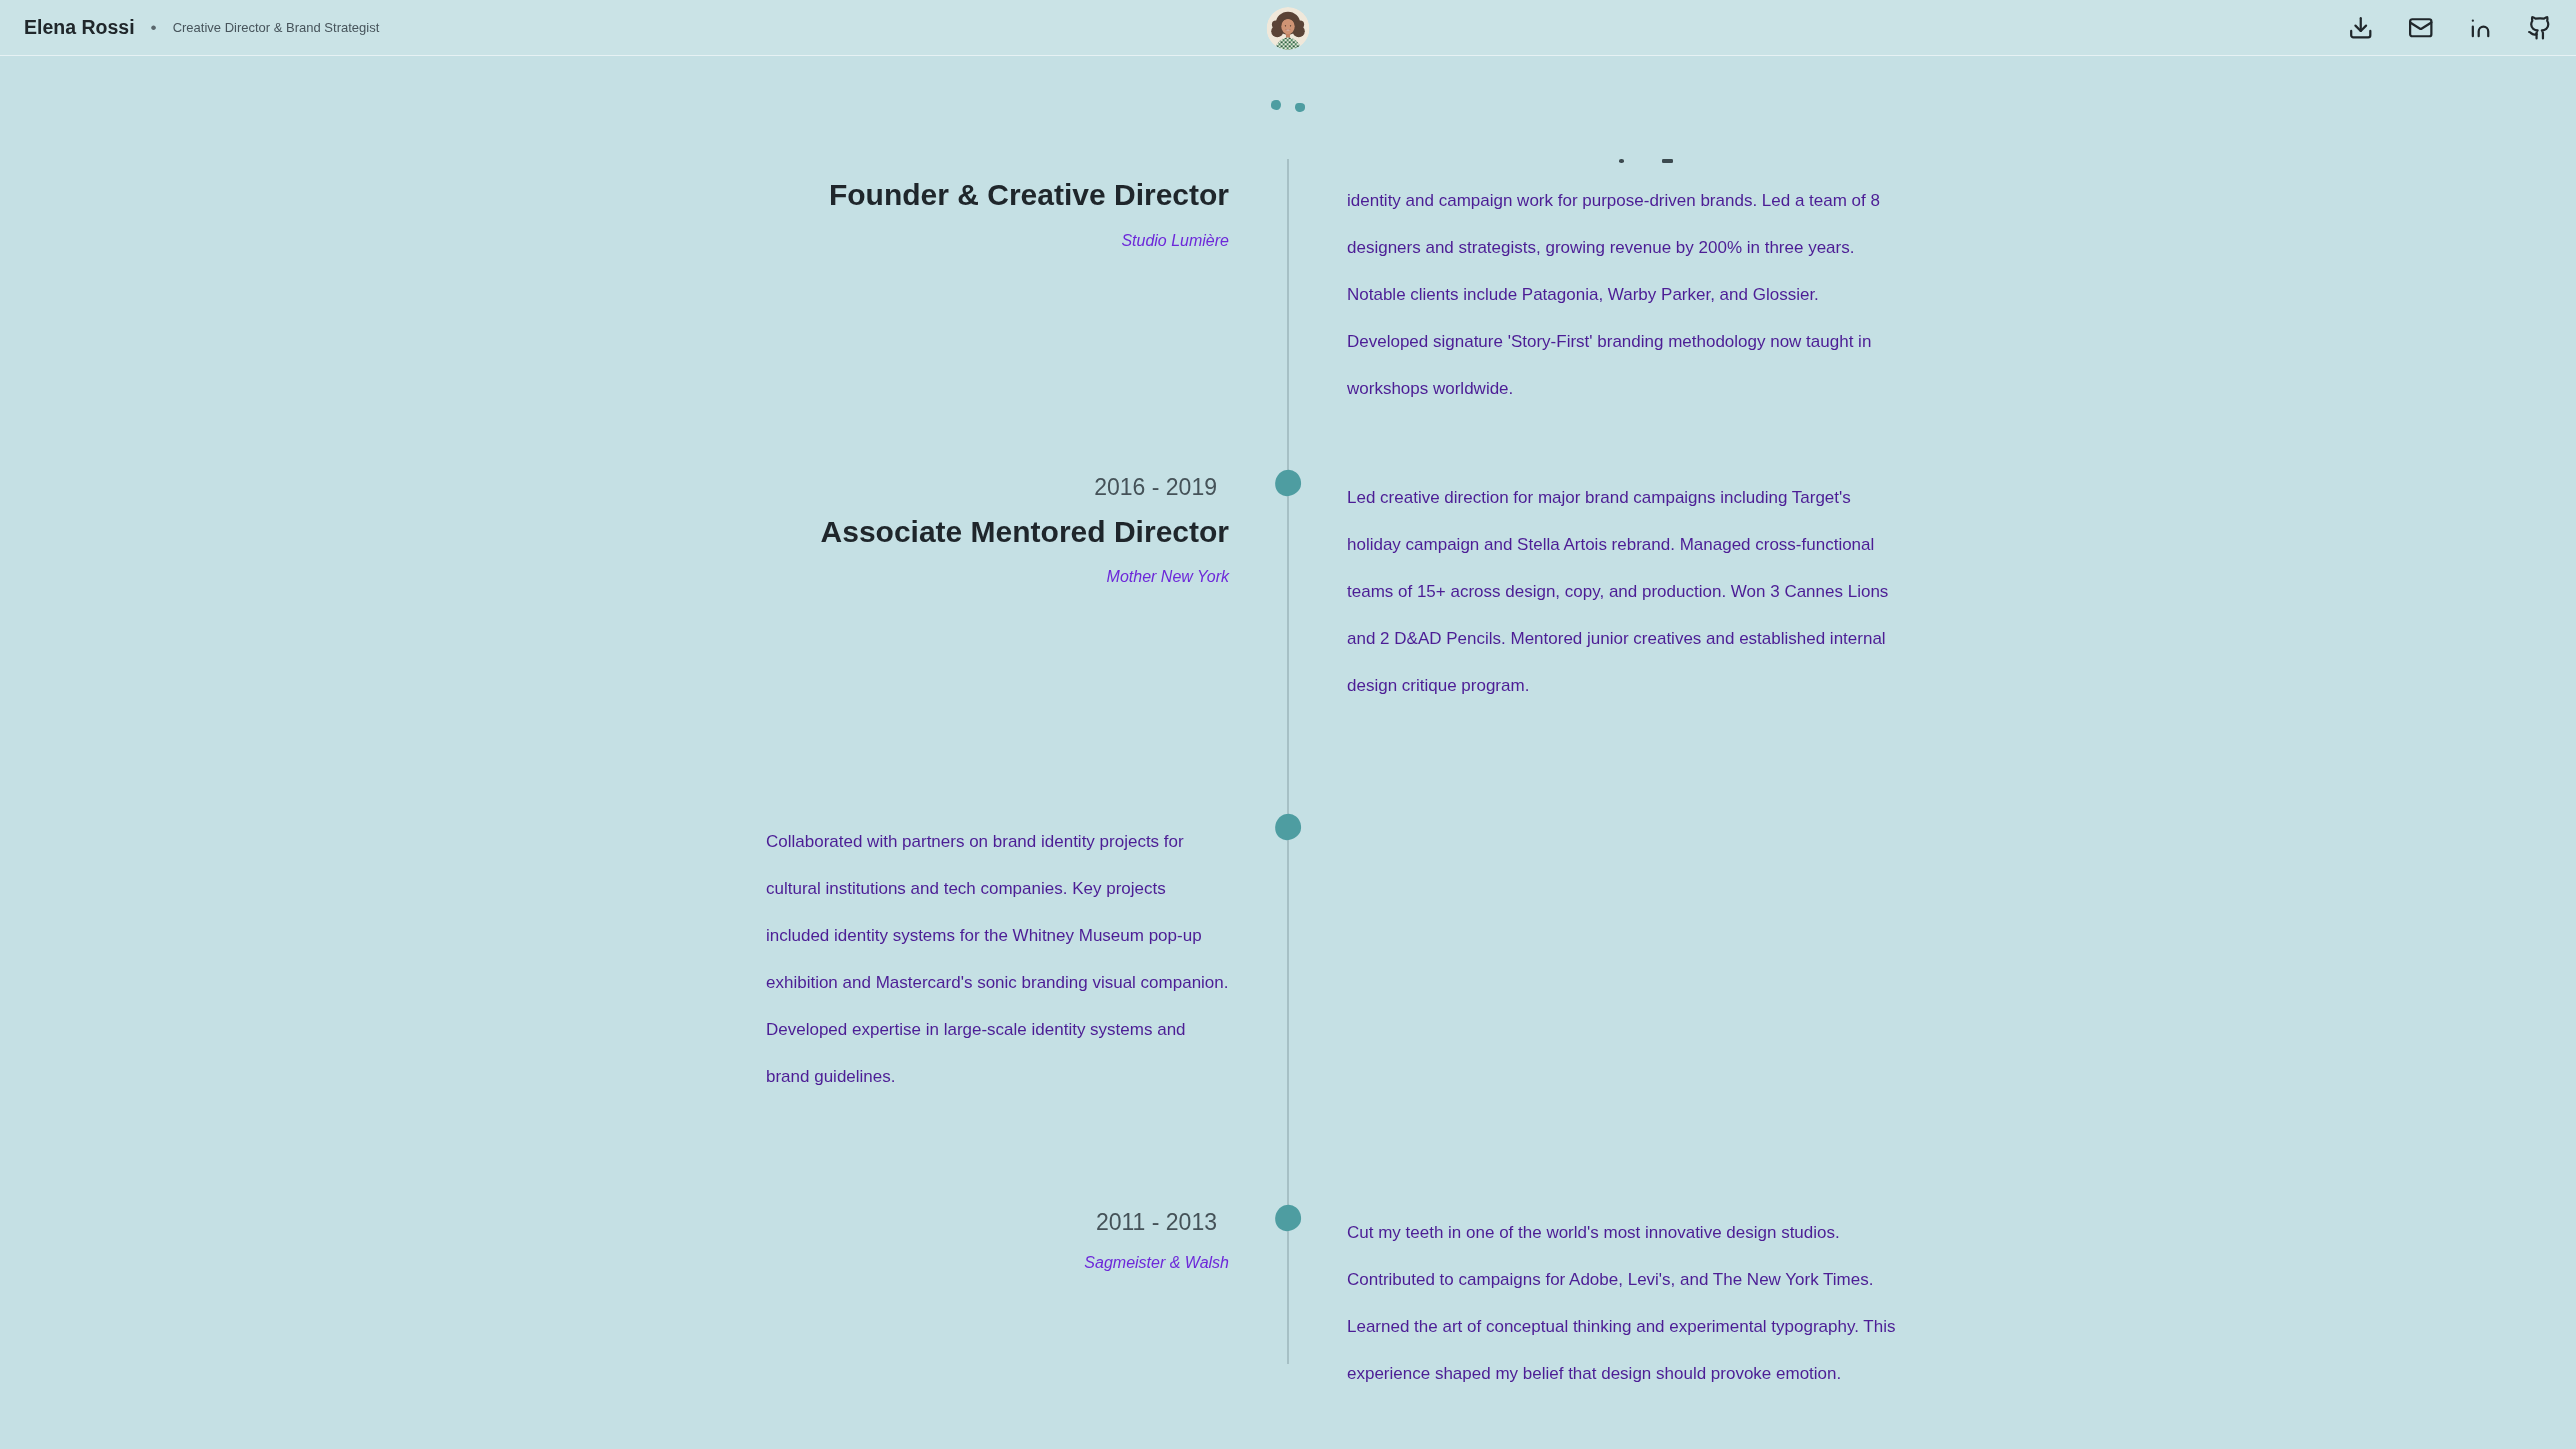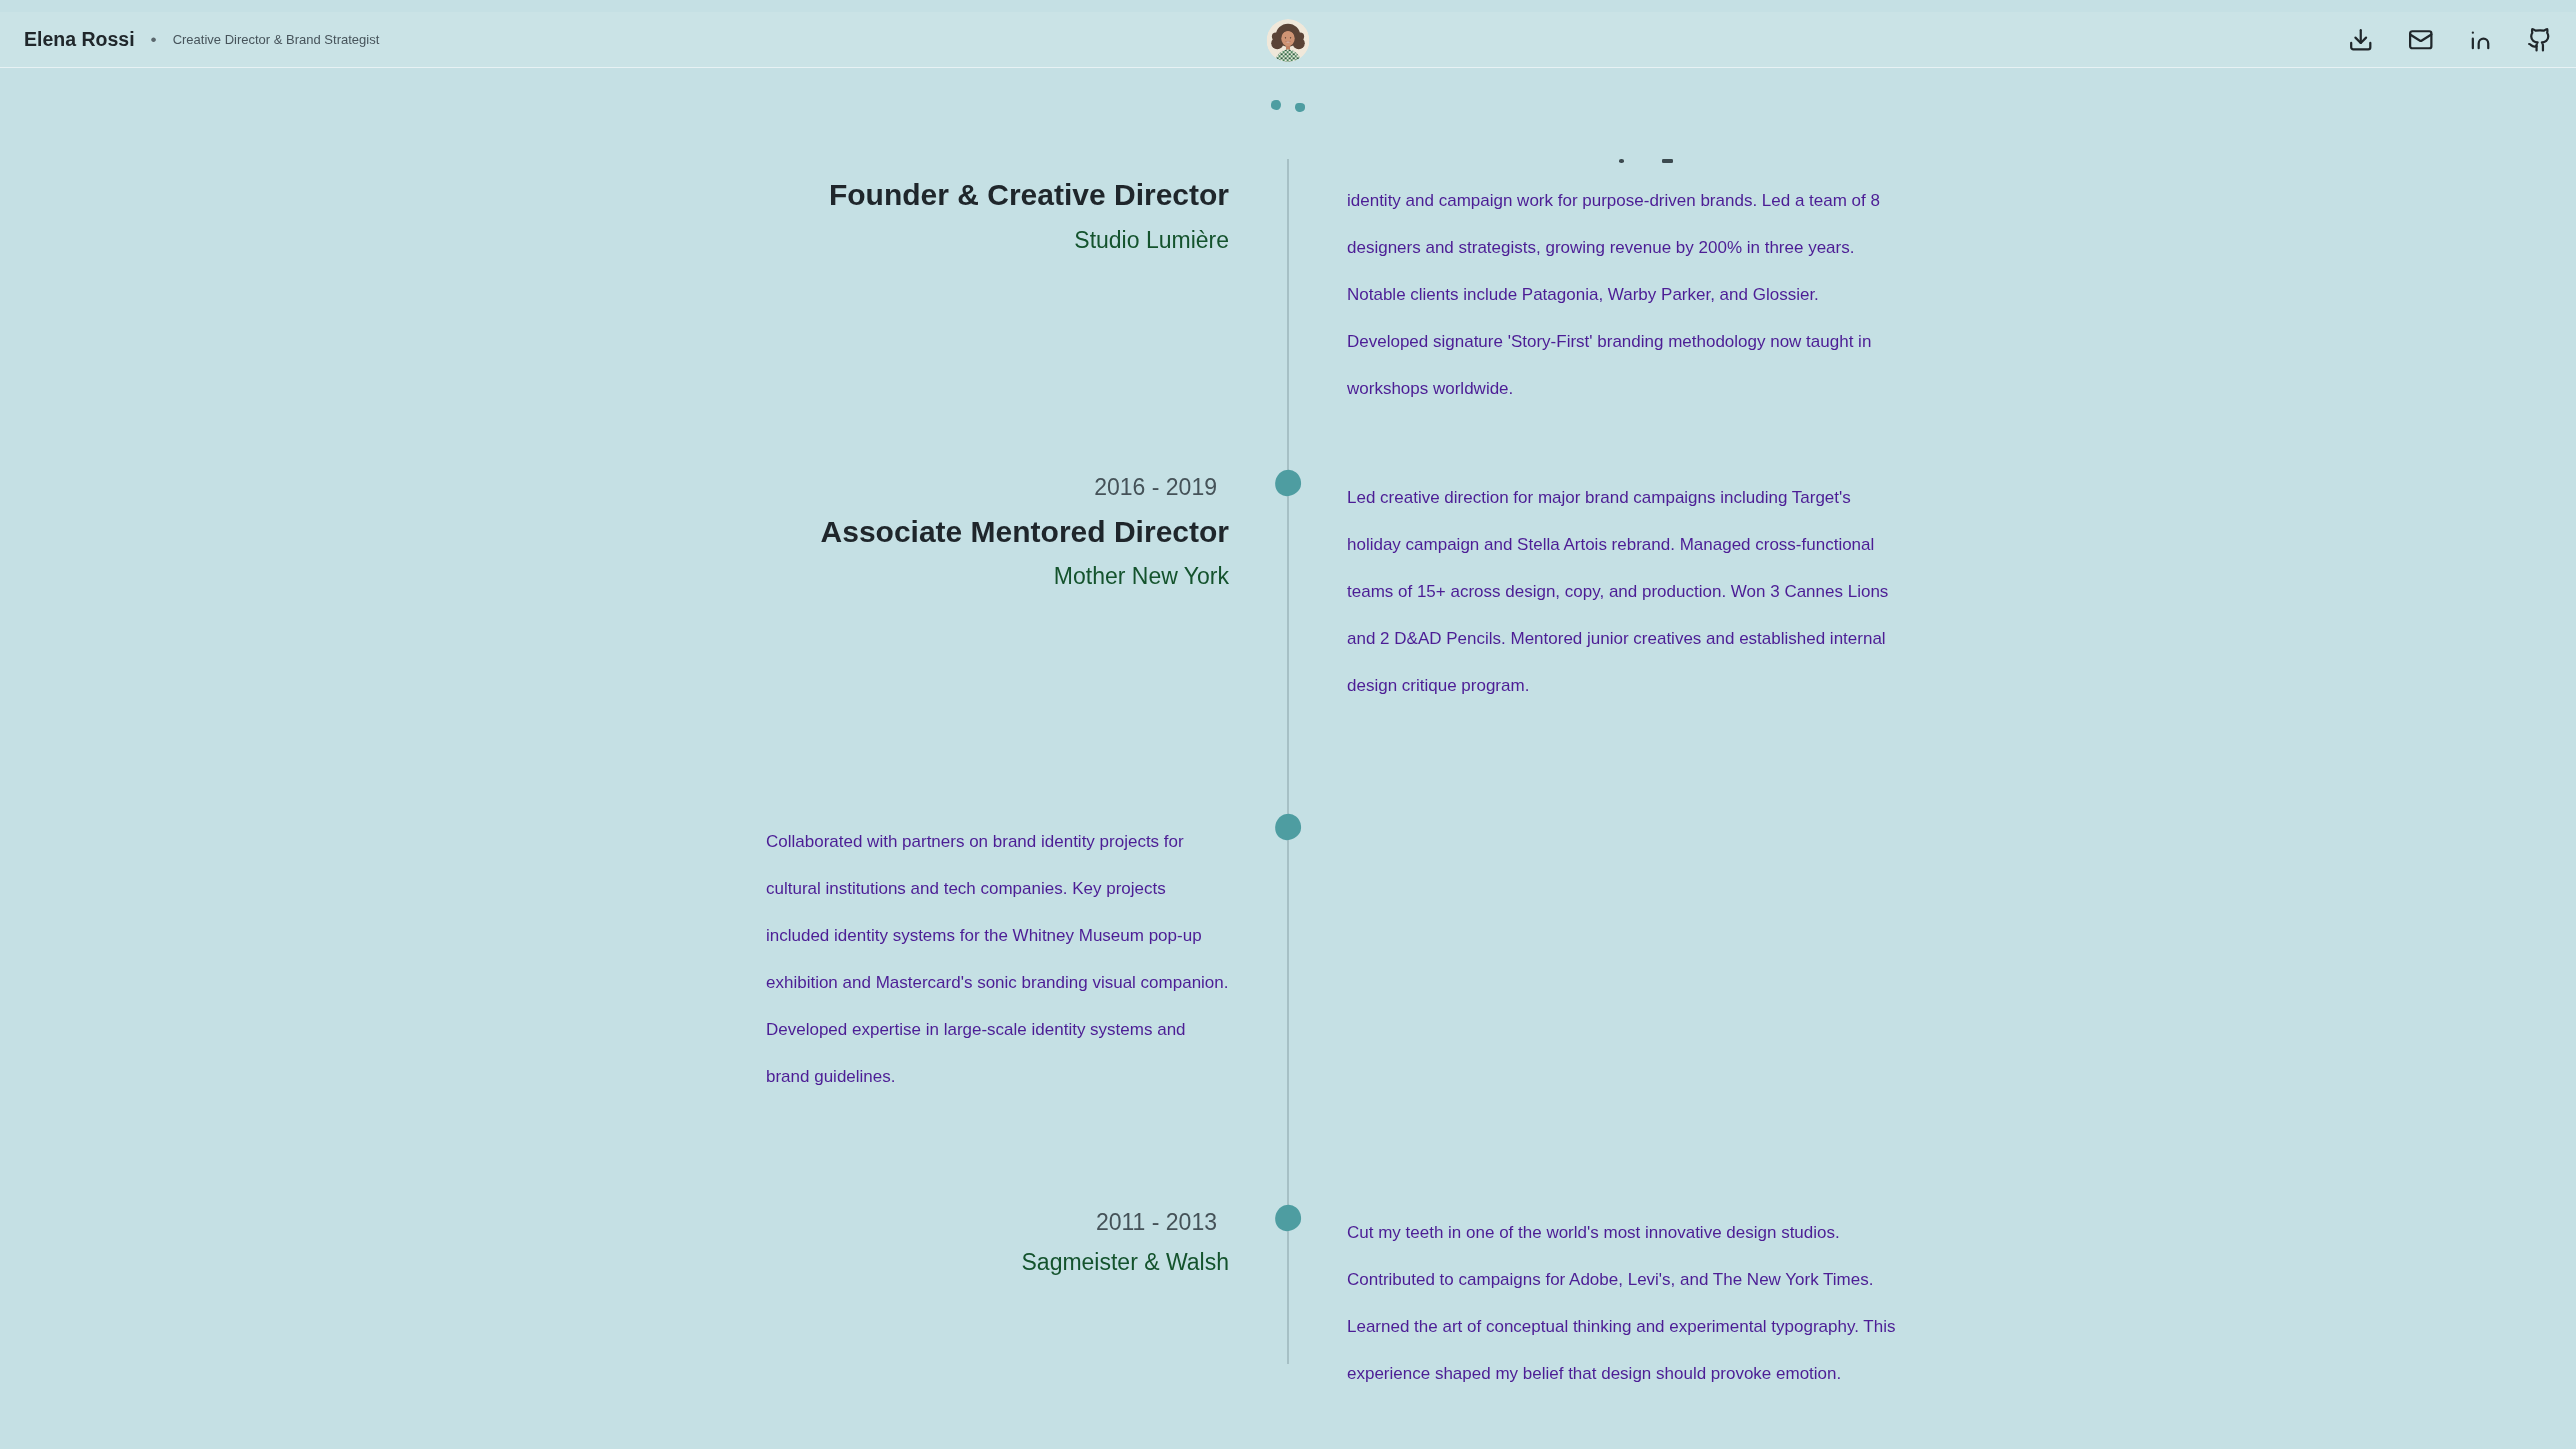--- a/index.html
+++ b/index.html
@@ -7,21 +7,21 @@
     width:2576px;height:1449px;
     background:#c5e0e4;
     font-family:"Liberation Sans", sans-serif;
     overflow:hidden;
     position:relative;
     -webkit-font-smoothing:antialiased;
   }
 
   
   .header{
-    position:absolute;top:12px;left:0;right:0;height:56px;
+    position:absolute;top:0;left:0;right:0;height:56px;
     display:flex;align-items:center;justify-content:space-between;
     padding:0 24px;box-sizing:border-box;
     background:rgba(255,255,255,0.10);
     border-bottom:1.3px solid rgba(255,255,255,0.55);
     z-index:10;
   }
   .identity{display:flex;align-items:center;gap:16px;white-space:nowrap;}
   .name{font-size:19.5px;font-weight:700;color:#20272b;}
   .sep{font-size:17.4px;color:#5a676d;}
   .subtitle{font-size:13px;color:#47545b;}
@@ -51,21 +51,21 @@
   .entry{
     display:grid;grid-template-columns:463px 557px;column-gap:118px;
     position:relative;margin-bottom:109px;
   }
   .entry.first{margin-bottom:62px;}
   .entry.first .left,.entry.first .right{padding-top:8px;}
   .entry:last-child{margin-bottom:0;}
   .left{text-align:right;}
   .date{font-size:23px;color:#455258;margin:0 12px 12px;line-height:27.5px;}
   .role{font-size:30px;line-height:36px;font-weight:700;color:#1f262b;margin:0 0 13.4px;}
-  .company{font-size:23px;color:#14532d;line-height:27.5px;}
+  .company{font-size:16px;color:#6d28d9;line-height:27.5px;font-style:italic;}
   .right{position:relative;}
   .desc{margin:0;font-size:17px;line-height:47px;color:#4c1d95;}
   .t-dot{
     position:absolute;left:509px;top:-4px;width:25.5px;height:25.5px;
     background:#4e9da1;transform:rotate(-8deg);
     border-radius:52% 48% 55% 45% / 55% 52% 48% 45%;
   }
   
   .remnant{position:absolute;background:#3c4a4f;}
   .remnant.r1{left:272px;top:-10px;width:4.7px;height:4px;border-radius:45%;}

